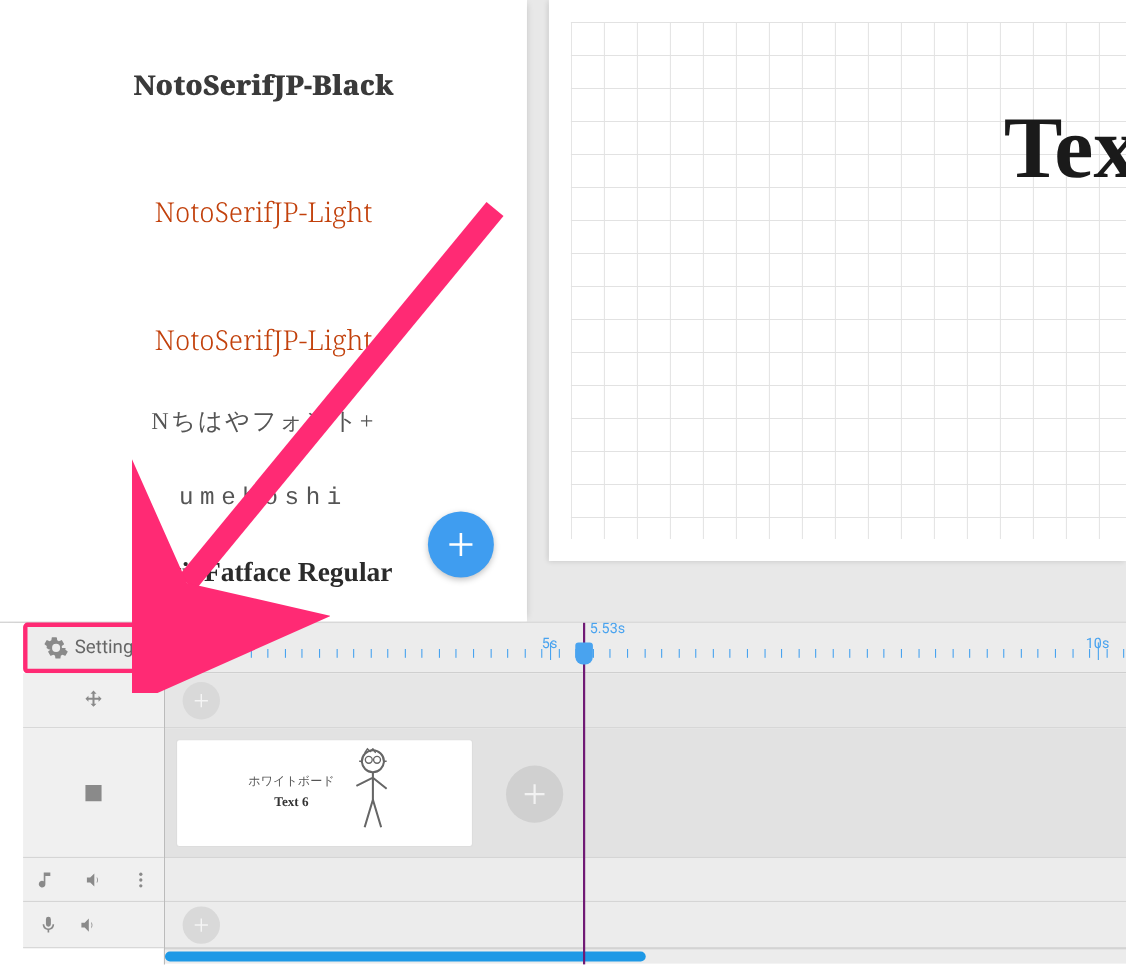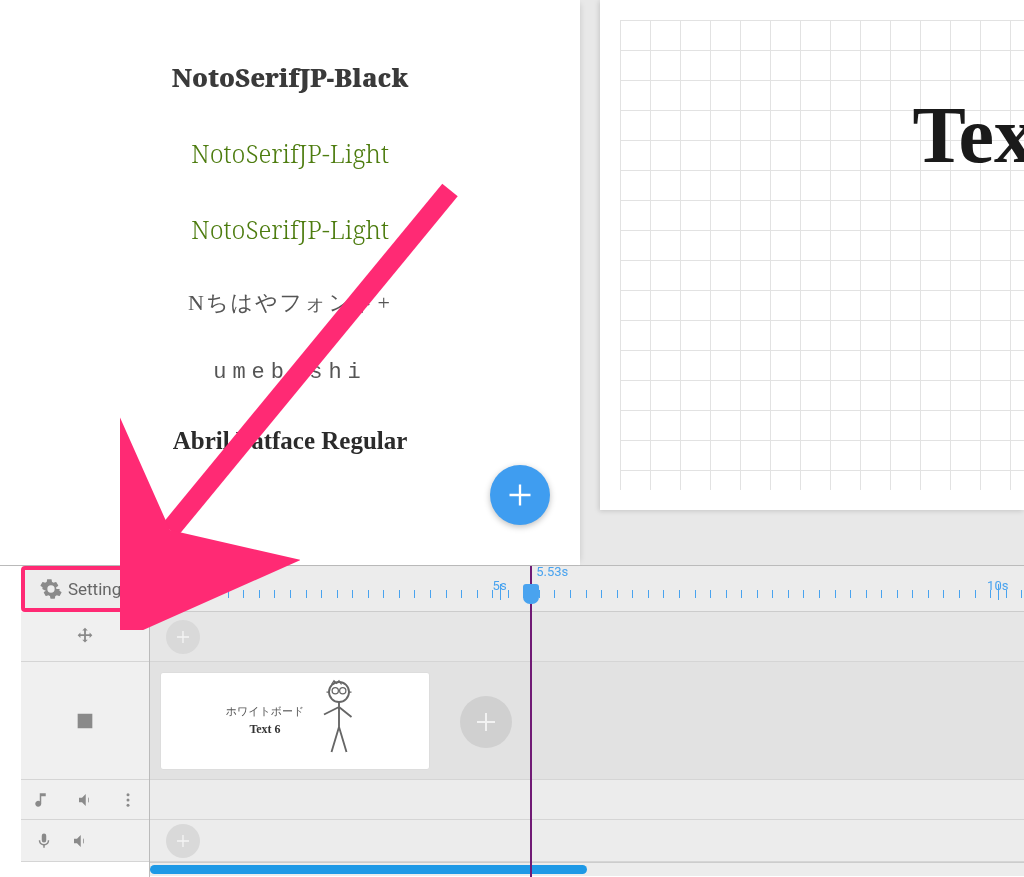--- a/index.html
+++ b/index.html
@@ -11,21 +11,21 @@
     background: #fff;
     position: relative;
   }
 
   
   .top {
     display: flex;
     height: 565px;
   }
   .font-panel {
-    width: 580px;
+    width: 479px;
     height: 565px;
     background: #fff;
     padding: 40px 20px 0 20px;
     position: relative;
     box-shadow: 4px 0 6px -4px rgba(0,0,0,0.15);
     z-index: 2;
   }
   .font-list {
     display: flex;
     flex-direction: column;
@@ -34,21 +34,21 @@
     padding-top: 20px;
   }
   .font-item {
     font-size: 25px;
     color: #3a3a3a;
     text-align: center;
     cursor: pointer;
     white-space: nowrap;
   }
   .font-item.black { font-weight: 900; font-family: "Noto Serif", Georgia, serif; }
-  .font-item.light { font-weight: 300; color: #4d7c0f; font-family: "Noto Serif", Georgia, serif; }
+  .font-item.light { font-weight: 300; color: #c2410c; font-family: "Noto Serif", Georgia, serif; margin-top: 40px; }
   .font-item.hand  { font-family: "Comic Sans MS", cursive; font-size: 22px; color: #555; letter-spacing: 2px; }
   .font-item.mono  { font-family: "Courier New", monospace; font-size: 22px; color:#555; letter-spacing: 6px; font-weight: 300;}
   .font-item.fat   { font-family: Georgia, serif; font-weight: 900; font-size: 25px; color:#2b2b2b;}
 
   .add-font-btn {
     position: absolute;
     right: 30px;
     bottom: 40px;
     width: 60px;
     height: 60px;

